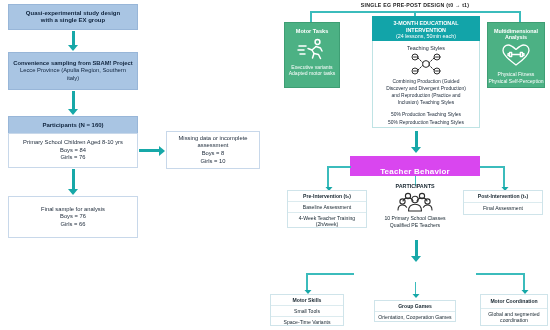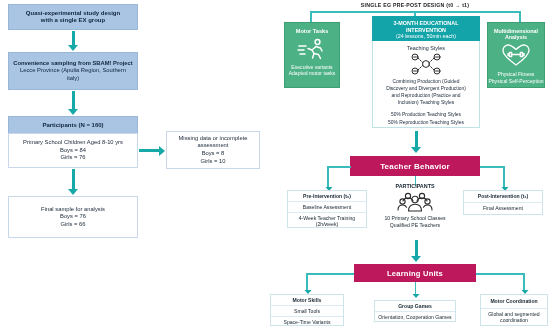--- a/index.html
+++ b/index.html
@@ -64,22 +64,22 @@
     text-align:center;color:#ffffff;
   }
   .green-title{font-weight:bold;line-height:1.2;}
   .green-sub{line-height:1.3;}
   .teal-head{
     background:#12a4a9;color:#ffffff;font-weight:bold;
     display:flex;align-items:center;justify-content:center;
     text-align:center;line-height:1.2;
   }
   .teal-bar{
-    background:#be185d;color:#ffffff;font-weight:bold;
-    display:flex;align-items:center;justify-content:center;
+    background:#d946ef;color:#ffffff;font-weight:bold;
+    display:flex;align-items:flex-end;justify-content:center;
     letter-spacing:.2px;
   }
   .mid-body{
     background:#ffffff;border:1px solid #bfe3e4;border-top:none;
     display:flex;flex-direction:column;align-items:center;
     text-align:center;color:#1b2838;
   }
   .sm-card{
     background:#ffffff;border:1px solid #cfe4ea;
     display:flex;flex-direction:column;text-align:center;color:#16252f;
@@ -279,23 +279,20 @@
   </div>
 
   <div class="abs sm-card" style="left:463px;top:190px;width:80px;height:25px;font-size:5.1px;">
     <div class="row head">Post-Intervention (t₁)</div>
     <div class="row">Final Assessment</div>
   </div>
 
   <div class="abs arw arw-v" style="left:414.5px;top:240px;height:17px;"></div>
   <div class="abs arw-head-d" style="left:411px;top:256px;"></div>
 
-  <div class="abs teal-bar" style="left:354px;top:264px;width:122px;height:18px;font-size:7.6px;">
-    <span>Learning Units</span>
-  </div>
 
   <div class="abs line line-h" style="left:306px;top:273px;width:48px;"></div>
   <div class="abs line line-v" style="left:306px;top:273px;height:18px;"></div>
   <div class="abs arw-head-d" style="left:302.5px;top:289px;transform:scale(.7);"></div>
 
   <div class="abs line line-h" style="left:476px;top:273px;width:48px;"></div>
   <div class="abs line line-v" style="left:523px;top:273px;height:18px;"></div>
   <div class="abs arw-head-d" style="left:519.5px;top:289px;transform:scale(.7);"></div>
 
   <div class="abs line line-v" style="left:414.5px;top:282px;height:13px;"></div>

